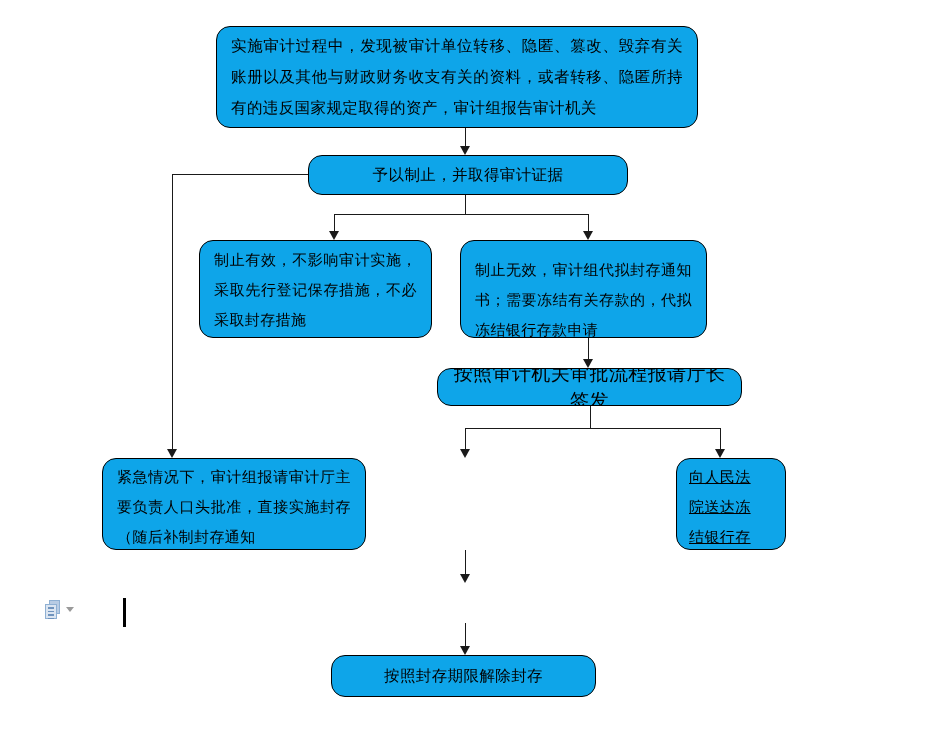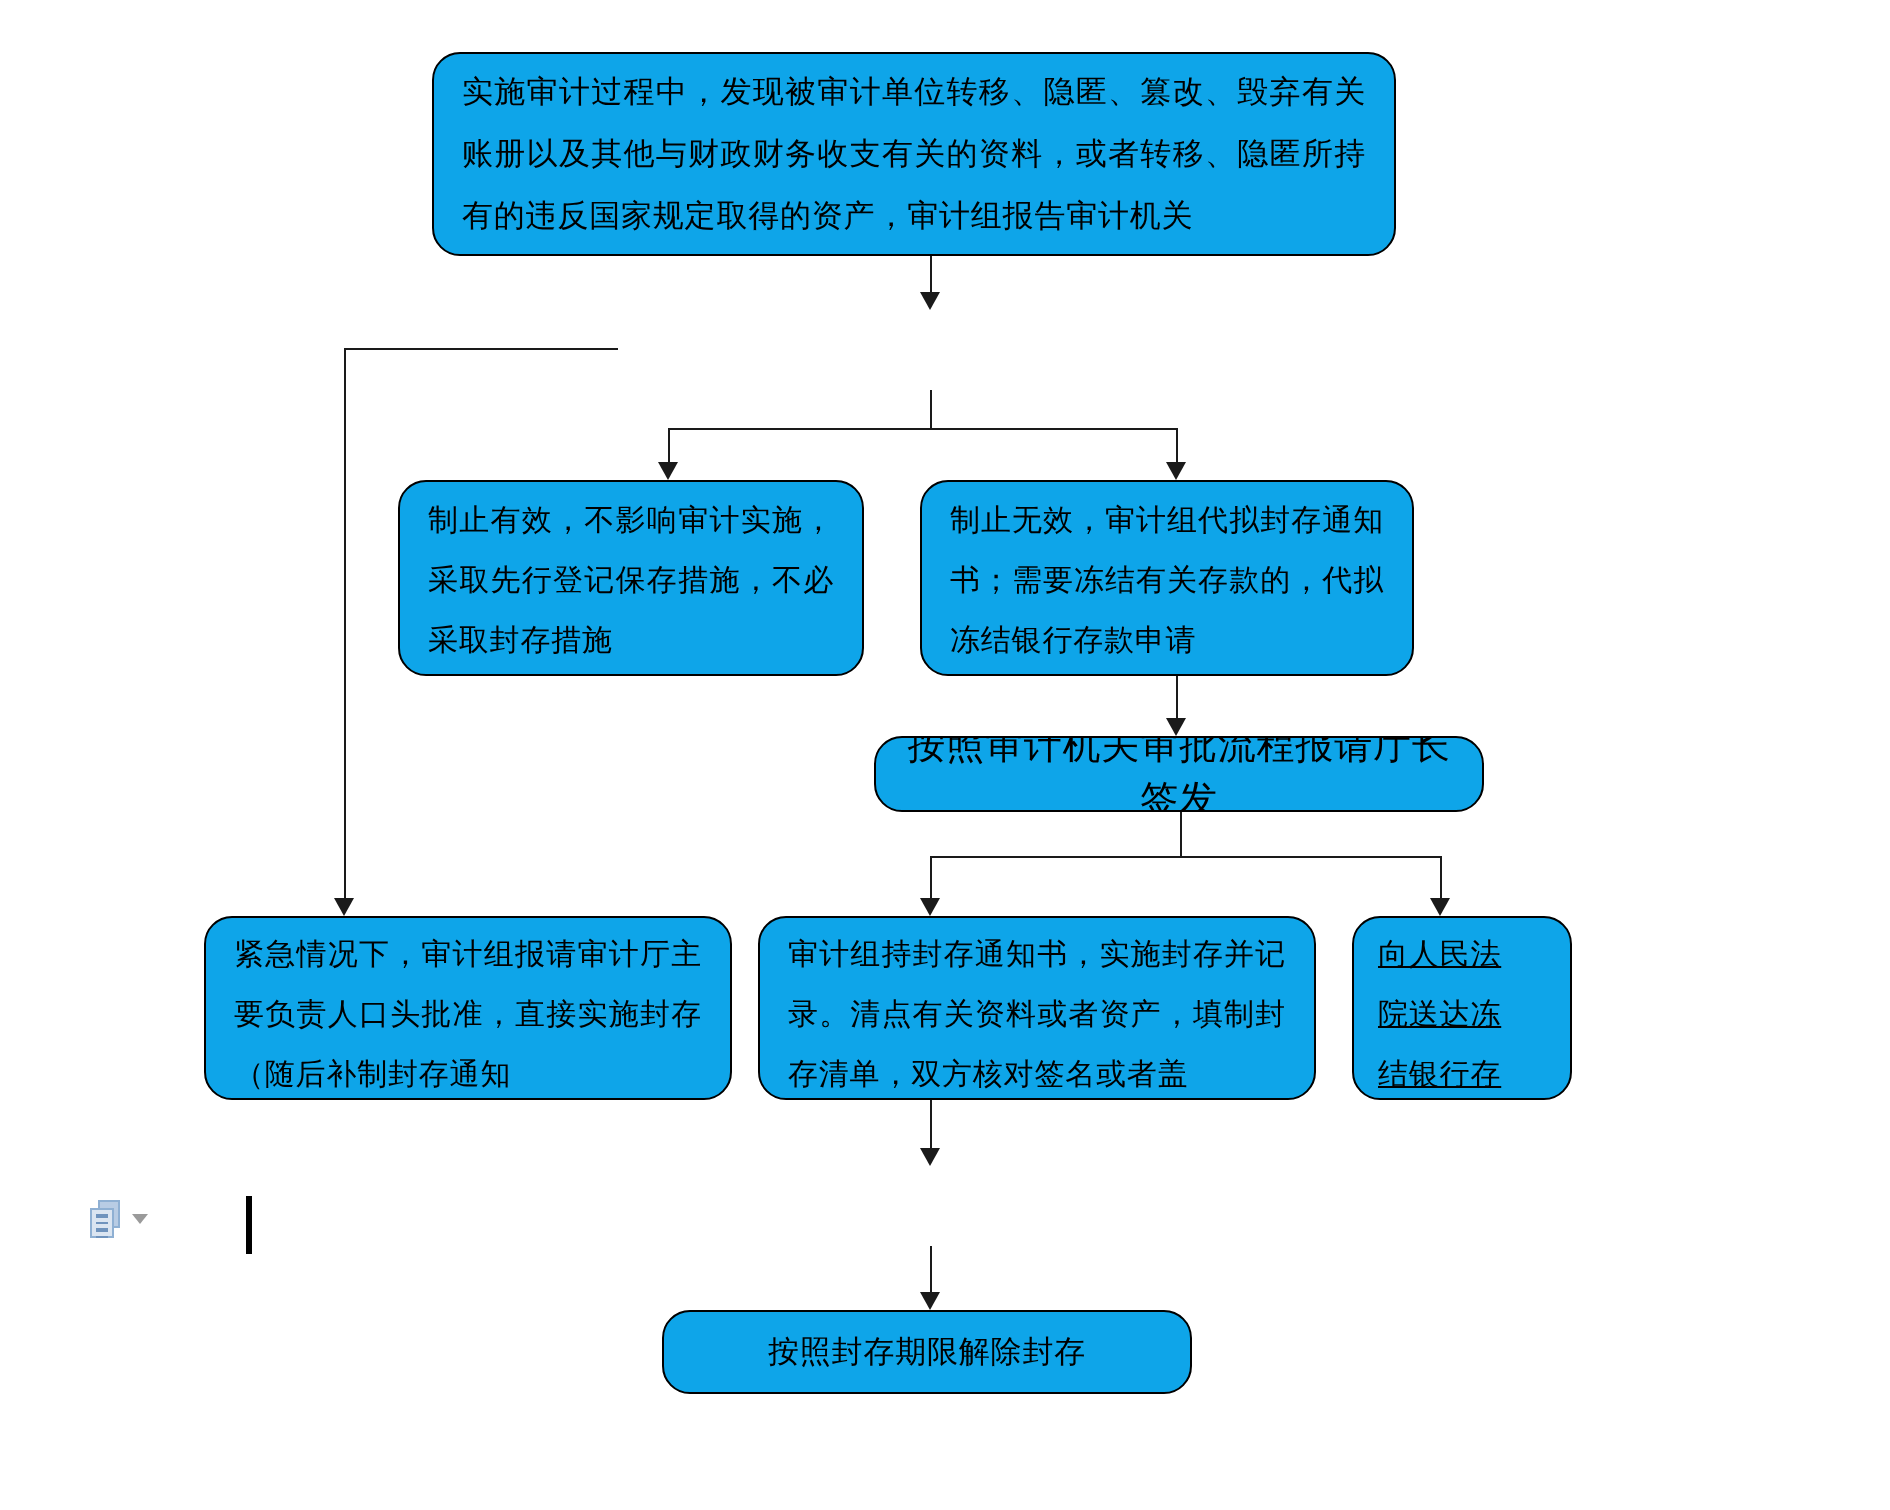--- a/index.html
+++ b/index.html
@@ -149,30 +149,30 @@
   <div class="arrow-d" style="left:715px; top:449px;"></div>
 
   <div class="ln-v" style="left:465px; top:550px; height:24px;"></div>
   <div class="arrow-d" style="left:460px; top:574px;"></div>
 
   <div class="ln-v" style="left:465px; top:623px; height:23px;"></div>
   <div class="arrow-d" style="left:460px; top:646px;"></div>
 
   <div class="node justified" style="left:216px; top:26px; width:482px; height:102px; font-size:15.5px; line-height:31px; padding-top:4px;">实施审计过程中，发现被审计单位转移、隐匿、篡改、毁弃有关账册以及其他与财政财务收支有关的资料，或者转移、隐匿所持有的违反国家规定取得的资产，审计组报告审计机关</div>
 
+  <div class="node center" style="left:308px; top:155px; width:320px; height:40px; font-size:15.5px;">予以制止，并取得审计证据</div>
 
   <div class="node justified" style="left:199px; top:240px; width:233px; height:98px; line-height:30px; padding-top:4px;">制止有效，不影响审计实施，采取先行登记保存措施，不必采取封存措施</div>
 
-  <div class="node justified" style="left:460px; top:240px; width:247px; height:98px; line-height:30px; padding-top:4px;">制止无效，审计组代拟封存通知书；需要冻结有关存款的，代拟冻结银行存款申请</div>
+  <div class="node justified" style="left:460px; top:240px; width:247px; height:98px; line-height:30px; padding-top:14px;">制止无效，审计组代拟封存通知书；需要冻结有关存款的，代拟冻结银行存款申请</div>
 
   <div class="node center" style="left:437px; top:368px; width:305px; height:38px; font-size:19px;">按照审计机关审批流程报请厅长签发</div>
 
   <div class="node justified" style="left:102px; top:458px; width:264px; height:92px; line-height:30px; padding-top:3px;">紧急情况下，审计组报请审计厅主要负责人口头批准，直接实施封存（随后补制封存通知</div>
 
-  <div class="node justified" style="left:379px; top:458px; width:279px; height:92px; line-height:30px; padding-top:3px;">审计组持封存通知书，实施封存并记录。清点有关资料或者资产，填制封存清单，双方核对签名或者盖</div>
 
   <div class="node" style="left:676px; top:458px; width:110px; height:92px; line-height:30px; padding-top:3px; padding-left:12px; padding-right:22px;text-decoration:underline;">向人民法院送达冻结银行存款申请</div>
 
 
   <div class="node center" style="left:331px; top:655px; width:265px; height:42px; font-size:15.5px;">按照封存期限解除封存</div>
 
   <div id="paste-widget" style="left:45px; top:600px;">
     <span class="doc">
       <span class="back"></span>
       <span class="front">

